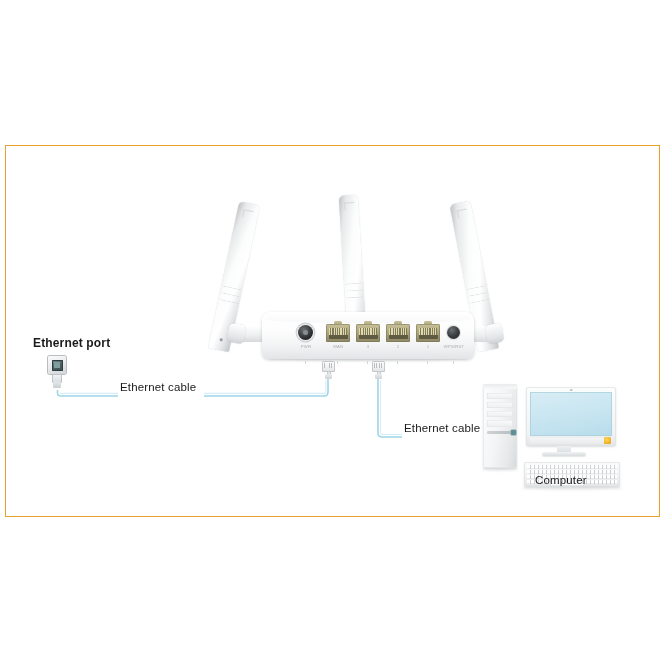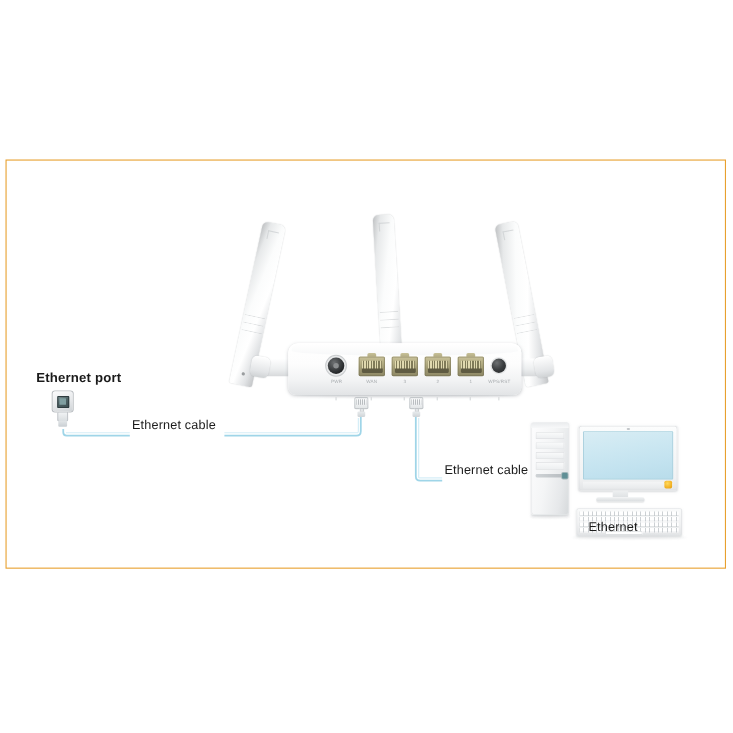--- a/index.html
+++ b/index.html
@@ -670,15 +670,15 @@
 
     <div id="computer-shadow"></div>
   </div>
 
   <div class="label label-bold" id="label-ethernet-port">Ethernet port</div>
 
   <div class="label" id="label-cable-1">Ethernet cable</div>
 
   <div class="label" id="label-cable-2">Ethernet cable</div>
 
-  <div class="label" id="label-computer">Ethernet</div>
+  <div class="label" id="label-computer">Computer</div>
 
 </div>
 
 </body></html>

